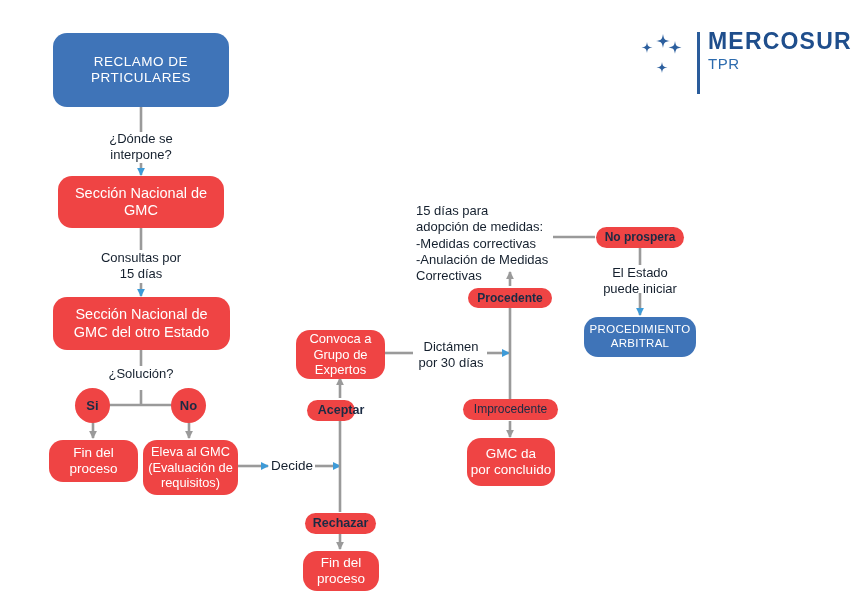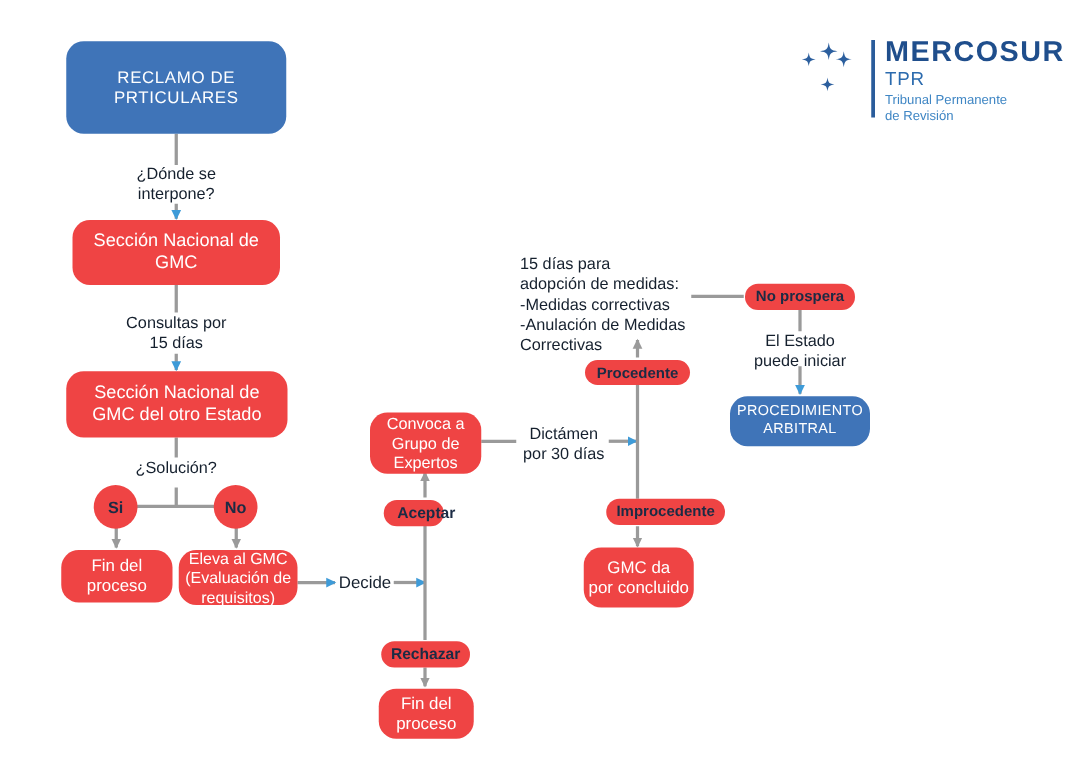--- a/index.html
+++ b/index.html
@@ -182,58 +182,56 @@
       <g fill="#2C5F9E">
         <path d="M23,2 C23.9,7.5 24.6,8.2 30,9 C24.6,9.8 23.9,10.5 23,16 C22.1,10.5 21.4,9.8 16,9 C21.4,8.2 22.1,7.5 23,2 Z"></path>
         <path d="M7,10 C7.7,14.3 8.2,14.8 12.5,15.5 C8.2,16.2 7.7,16.7 7,21 C6.3,16.7 5.8,16.2 1.5,15.5 C5.8,14.8 6.3,14.3 7,10 Z"></path>
         <path d="M35,9 C35.8,14 36.4,14.6 41.5,15.4 C36.4,16.2 35.8,16.8 35,21.8 C34.2,16.8 33.6,16.2 28.5,15.4 C33.6,14.6 34.2,14 35,9 Z"></path>
         <path d="M22,30 C22.7,34.3 23.2,34.8 27.5,35.5 C23.2,36.2 22.7,36.7 22,41 C21.3,36.7 20.8,36.2 16.5,35.5 C20.8,34.8 21.3,34.3 22,30 Z"></path>
       </g>
     </svg>
     <div class="divider"></div>
     <div class="wordmark">MERCOSUR</div>
     <div class="sub1">TPR</div>
-    <div class="sub2">Tribunal Permanente
-de Revisión</div>
   </div>
 
   <div class="node rounded-lg fill-dark txt-white serif" style="left:53px; top:33px; width:176px; height:74px; font-size:13.5px;">RECLAMO DE
 PRTICULARES</div>
 
   <div class="node rounded-lg fill-light txt-white sans" style="left:58px; top:176px; width:166px; height:52px; font-size:14.5px;">Sección Nacional de
 GMC</div>
 
   <div class="node rounded-lg fill-light txt-white sans" style="left:53px; top:297px; width:177px; height:53px; font-size:14.5px;">Sección Nacional de
 GMC del otro Estado</div>
 
   <div class="node circle fill-light txt-navy sans" style="left:75px; top:388px; width:35px; height:35px; font-size:13px; font-weight:bold;">Si</div>
 
   <div class="node circle fill-light txt-navy sans" style="left:171px; top:388px; width:35px; height:35px; font-size:13px; font-weight:bold;">No</div>
 
   <div class="node rounded-lg fill-light txt-white sans" style="left:49px; top:440px; width:89px; height:42px; font-size:13.5px;">Fin del
 proceso</div>
 
-  <div class="node rounded-lg fill-light txt-white sans" style="left:143px; top:440px; width:95px; height:44px; font-size:12.8px;">Eleva al GMC
+  <div class="node rounded-lg fill-light txt-white sans" style="left:143px; top:440px; width:95px; height:55px; font-size:12.8px;">Eleva al GMC
 (Evaluación de
 requisitos)</div>
 
   <div class="node pill fill-light txt-navy sans" style="left:307px; top:400px; width:48px; height:21px; font-size:12.5px; font-weight:bold;padding-left:20px;">Aceptar</div>
 
   <div class="node pill fill-light txt-navy sans" style="left:305px; top:513px; width:71px; height:21px; font-size:12.5px; font-weight:bold;">Rechazar</div>
 
   <div class="node rounded-lg fill-light txt-white sans" style="left:296px; top:330px; width:89px; height:49px; font-size:13px;">Convoca a
 Grupo de
 Expertos</div>
 
   <div class="node rounded-lg fill-light txt-white sans" style="left:303px; top:551px; width:76px; height:40px; font-size:13.5px;">Fin del
 proceso</div>
 
   <div class="node pill fill-light txt-navy sans" style="left:468px; top:288px; width:84px; height:20px; font-size:12px; font-weight:bold;">Procedente</div>
 
-  <div class="node pill fill-light txt-navy sans" style="left:463px; top:399px; width:95px; height:21px; font-size:12px; font-weight:bold;margin-left:22px;">Improcedente</div>
+  <div class="node pill fill-light txt-navy sans" style="left:463px; top:399px; width:95px; height:21px; font-size:12px; font-weight:normal;">Improcedente</div>
 
   <div class="node rounded-lg fill-light txt-white sans" style="left:467px; top:438px; width:88px; height:48px; font-size:13.5px;">GMC da
 por concluido</div>
 
   <div class="node pill fill-light txt-navy sans" style="left:596px; top:227px; width:88px; height:21px; font-size:12px; font-weight:bold;">No prospera</div>
 
   <div class="node rounded-lg fill-dark txt-white sans" style="left:584px; top:317px; width:112px; height:40px; font-size:11.5px; letter-spacing:0.3px;">PROCEDIMIENTO
 ARBITRAL</div>
 
   <div class="label" style="left:81px; top:131px; width:120px; font-size:13px;">¿Dónde se

